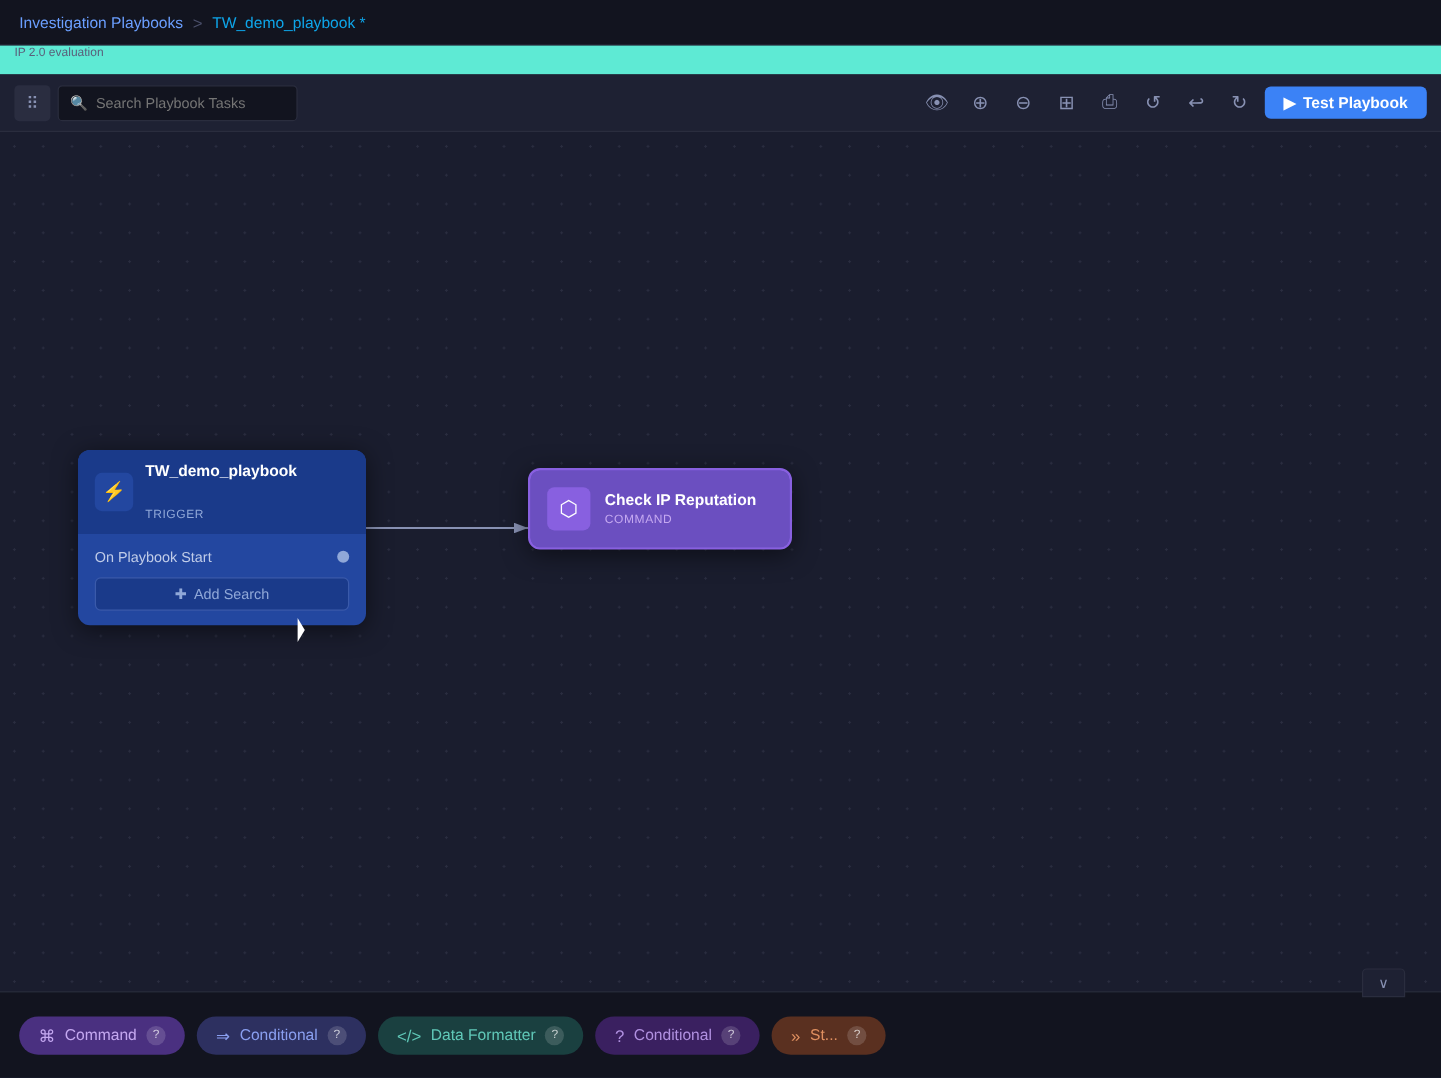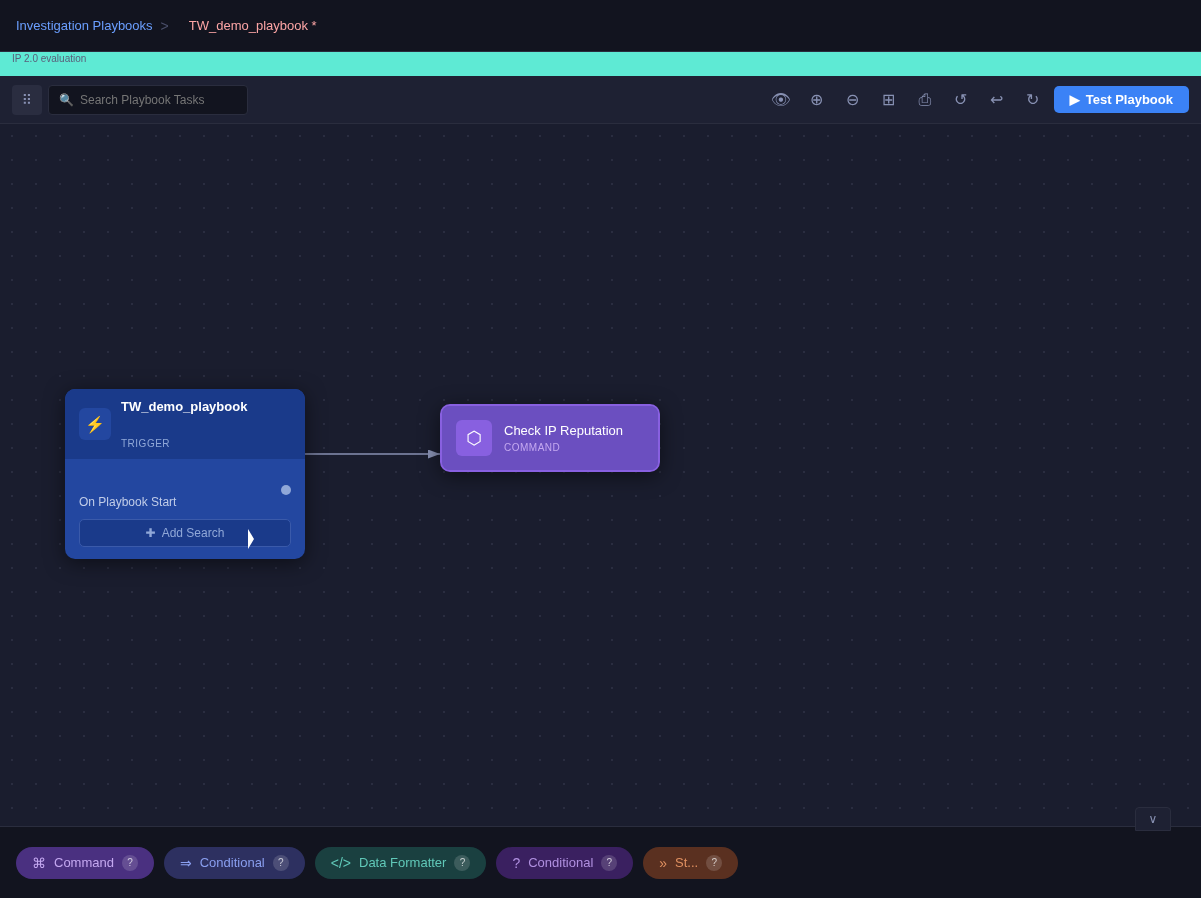--- a/index.html
+++ b/index.html
@@ -9,40 +9,39 @@
       color: #fff;
       width: 1201px;
       height: 898px;
       overflow: hidden;
       position: relative;
     }
 
     
     .topnav {
       background: #12141f;
-      height: 52px;
+      height: 38px;
       display: flex;
       align-items: center;
       padding: 0 16px;
       gap: 8px;
       border-bottom: 1px solid #2a2d3e;
     }
     .topnav-title {
       font-size: 13px;
       color: #6b9fff;
       font-weight: 500;
     }
     .topnav-sep {
       color: #4a4f6a;
       font-size: 14px;
     }
     .topnav-current {
       font-size: 13px;
-      color: #fca5a5;
-      margin-left: 12px;
+      color: #0ea5e9;
     }
 
     
     .breadcrumb-bar {
       background: #5eead4;
       height: 24px;
       display: flex;
       align-items: flex-end;
       padding: 12px 12px;
     }
@@ -181,21 +180,20 @@
     }
     .trigger-row {
       display: flex;
       align-items: center;
       justify-content: space-between;
       margin-bottom: 10px;
     }
     .trigger-label {
       font-size: 12px;
       color: #c0cce8;
-      margin-top: 24px;
     }
     .trigger-dot {
       width: 10px;
       height: 10px;
       background: #90a8d8;
       border-radius: 50%;
     }
     .add-trigger-btn {
       width: 100%;
       background: #1a3a8a;
@@ -238,21 +236,21 @@
       border-radius: 6px;
       display: flex;
       align-items: center;
       justify-content: center;
       font-size: 18px;
       flex-shrink: 0;
     }
     .command-texts {}
     .command-title {
       font-size: 13px;
-      font-weight: 400;
+      font-weight: 700;
       color: #fff;
       line-height: 1.3;
     }
     .command-subtitle {
       font-size: 10px;
       color: #c4a8f0;
       text-transform: uppercase;
       letter-spacing: 0.5px;
       margin-top: 2px;
     }

